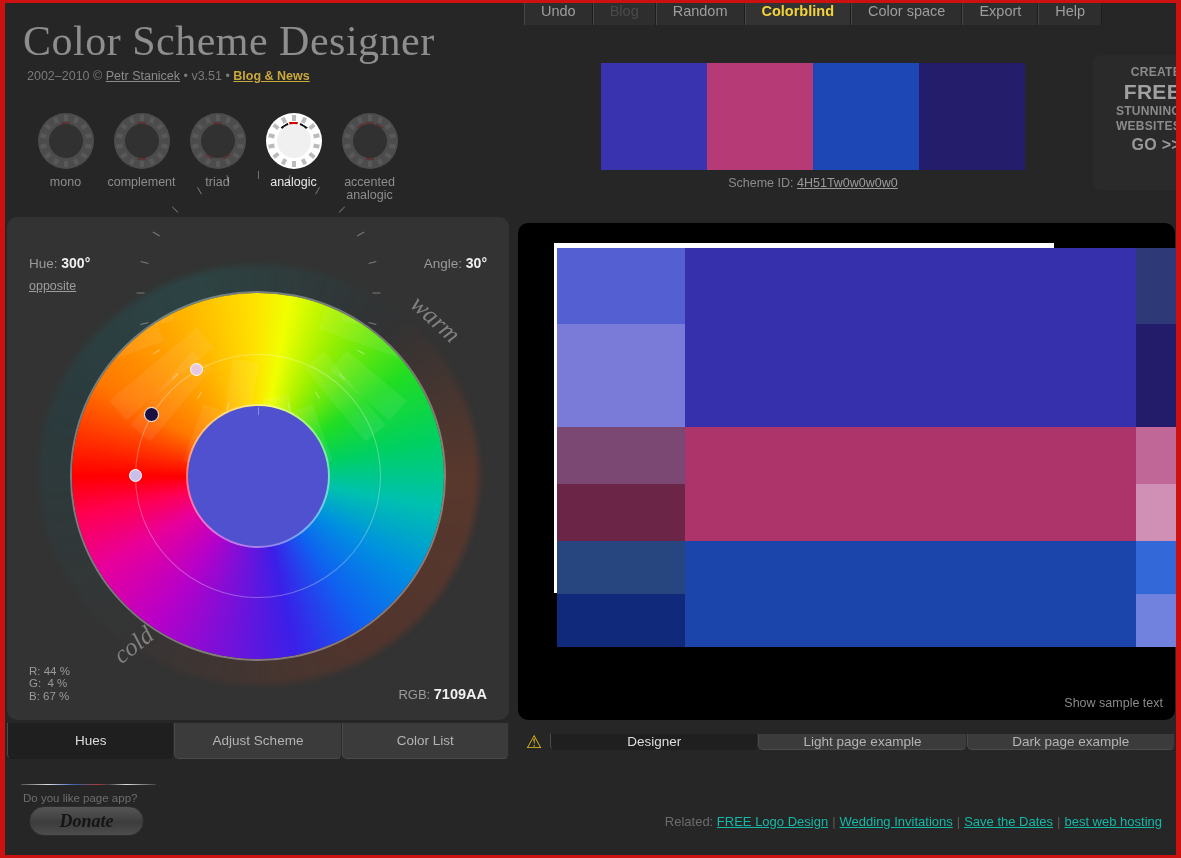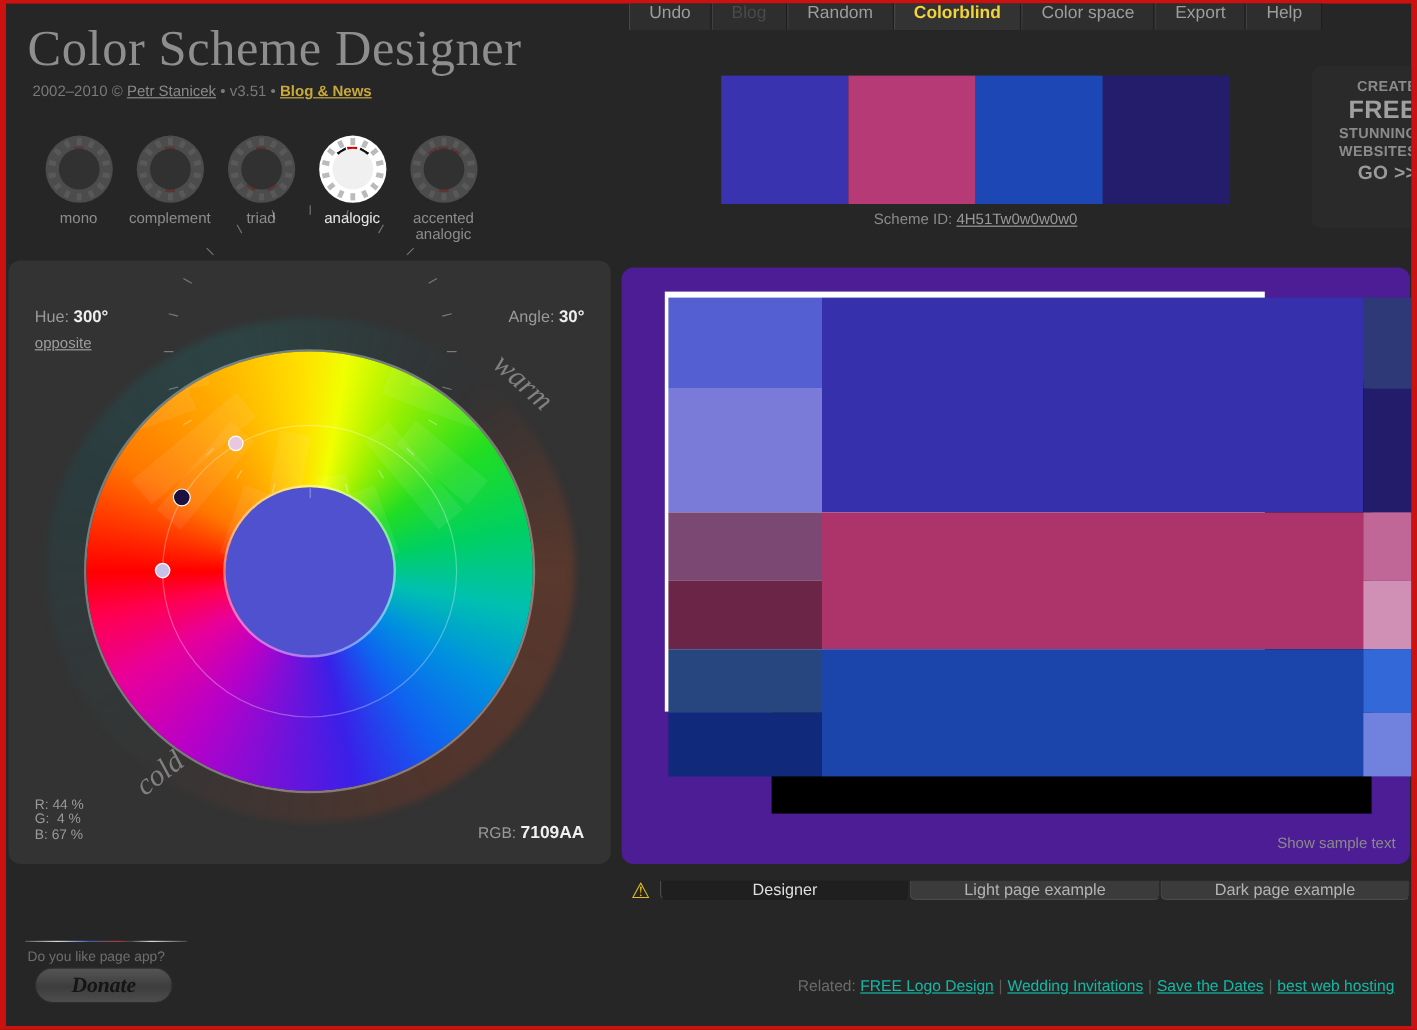--- a/index.html
+++ b/index.html
@@ -227,21 +227,21 @@
     font-family: "Liberation Serif", serif; font-style: italic;
     opacity: 0.75;
   }
   #word-warm { right: 20px; top: 48px; transform: rotate(42deg); }
   #word-cold { left: 78px; bottom: 28px; transform: rotate(-38deg); }
 
   
   #rightpanel {
     position: absolute; left: 513px; top: 220px;
     width: 657px; height: 497px;
-    background: #4c1d95;
+    background: #000000;
     border-radius: 10px;
   }
   #preview-shadow {
     position: absolute; left: 125px; top: 95px;
     width: 500px; height: 360px;
     background: #000;
   }
   #preview-white {
     position: absolute; left: 36px; top: 20px;
     width: 500px; height: 350px;
@@ -608,20 +608,31 @@
         <div class="cell" style="background: rgb(208, 143, 180); grid-area: 4 / 3;"></div>
         <div class="cell" style="background: rgb(39, 70, 127); grid-area: 5 / 1;"></div>
         <div class="cell" style="background: rgb(28, 69, 171); grid-area: 5 / 2 / span 2;"></div>
         <div class="cell" style="background: rgb(51, 104, 217); grid-area: 5 / 3;"></div>
         <div class="cell" style="background: rgb(16, 41, 122); grid-area: 6 / 1;"></div>
         <div class="cell" style="background: rgb(113, 129, 222); grid-area: 6 / 3;"></div>
       </div>
     <div id="show-sample">Show sample text</div>
   </div>
 
+  <div id="left-tabs">
+      <div class="tab active">
+        <span>Hues</span>
+      </div>
+      <div class="tab">
+        <span>Adjust Scheme</span>
+      </div>
+      <div class="tab">
+        <span>Color List</span>
+      </div>
+    </div>
   <div id="right-tabs">
     <div id="warn-icon">⚠</div>
   <div class="tab active">
         <span>Designer</span>
       </div>
       <div class="tab">
         <span>Light page example</span>
       </div>
       <div class="tab">
         <span>Dark page example</span>

